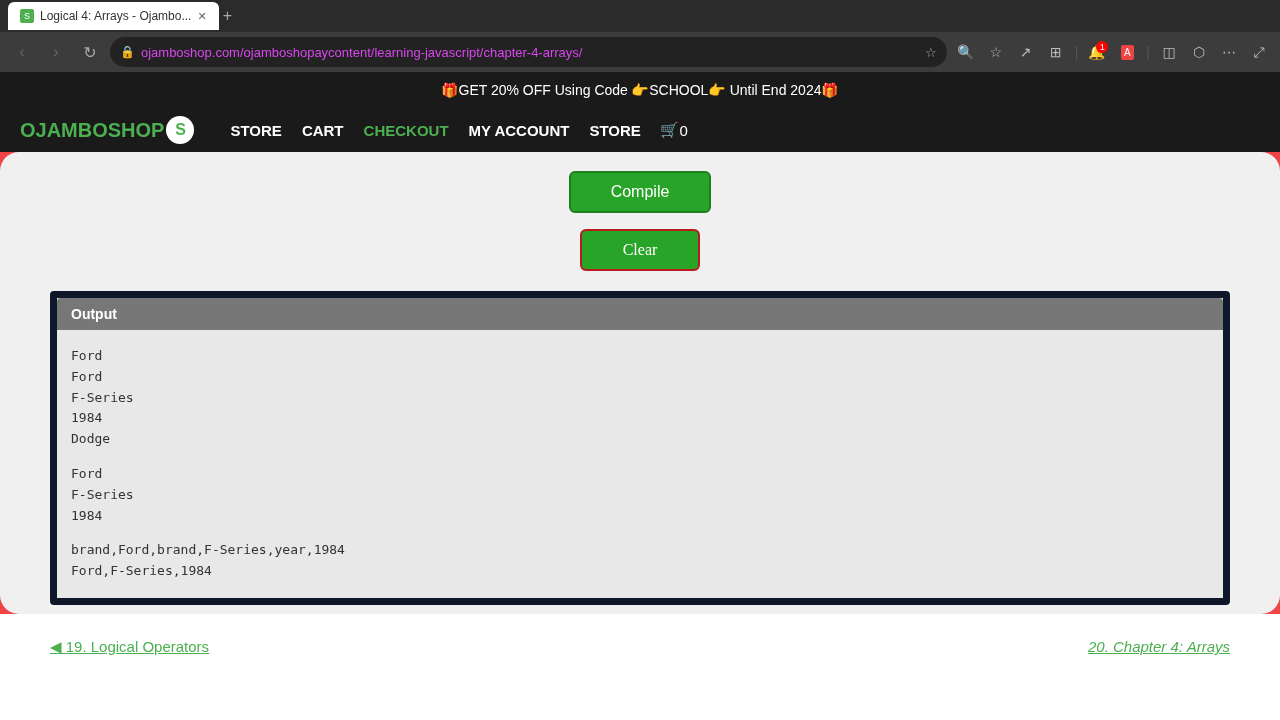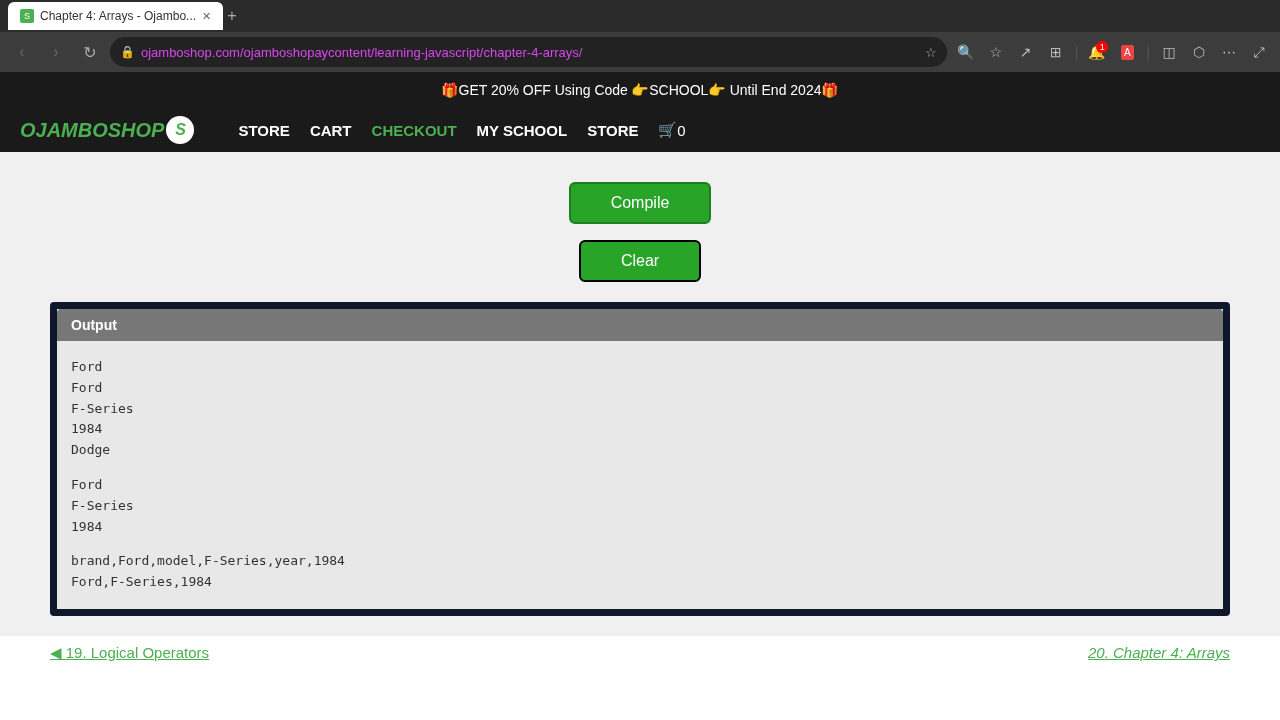--- a/index.html
+++ b/index.html
@@ -148,60 +148,60 @@
       gap: 20px;
     }
     .nav-logo {
       color: #4caf50;
       font-size: 20px;
       font-weight: bold;
       text-decoration: none;
       display: flex;
       align-items: center;
       gap: 2px;
-      font-style: italic;
     }
     .nav-logo .logo-s {
       background: #fff;
       color: #4caf50;
       border-radius: 50%;
       width: 28px;
       height: 28px;
       display: flex;
       align-items: center;
       justify-content: center;
       font-size: 16px;
       font-weight: bold;
     }
     .nav-links {
       display: flex;
       gap: 20px;
-      margin-left: 24px;
+      margin-left: 16px;
     }
     .nav-link {
       color: #fff;
       text-decoration: none;
       font-size: 15px;
       font-weight: bold;
       cursor: pointer;
     }
     .nav-link.green { color: #4caf50; }
     .cart-icon-wrap {
       display: flex;
       align-items: center;
       color: #fff;
       font-size: 15px;
       cursor: pointer;
     }
 
     
     .main-content {
       background: #f0f0f0;
-      padding: 20px 50px;
+      padding: 9px 50px;
       min-height: 400px;
+      border-radius: 19px;
     }
 
     .btn-area {
       display: flex;
       flex-direction: column;
       align-items: center;
       gap: 16px;
       padding: 10px 0 20px 0;
     }
 
@@ -211,26 +211,27 @@
       border: 2px solid #1e7e1e;
       border-radius: 6px;
       padding: 10px 40px;
       font-size: 16px;
       cursor: pointer;
       min-width: 120px;
     }
     .btn-clear {
       background: #28a428;
       color: #fff;
-      border: 2px solid #000000;
+      border: 2px solid #b91c1c;
       border-radius: 6px;
       padding: 10px 40px;
       font-size: 16px;
       cursor: pointer;
       min-width: 120px;
+      font-family: Liberation Serif, serif;
     }
 
     .output-box {
       background: #e8e8e8;
       border: 7px solid #0f172a;
       border-radius: 4px;
     }
     .output-header {
       background: #777;
       color: #fff;
@@ -246,21 +247,21 @@
       color: #333;
       line-height: 1.6;
     }
     .output-content .blank { height: 14px; }
 
     
     .footer-nav {
       display: flex;
       justify-content: space-between;
       align-items: center;
-      padding: 8px 50px;
+      padding: 24px 50px;
       background: #fff;
     }
     .footer-nav a {
       color: #4caf50;
       text-decoration: underline;
       font-size: 15px;
       cursor: pointer;
     }
     .footer-nav .prev::before { content: "◀ "; }
     .footer-nav .next::after { content: " ▶"; }
@@ -271,21 +272,21 @@
     }
   </style>
 </head>
 <body>
 
 <div class="browser-chrome">
 
   <div class="browser-tab-bar">
     <div class="browser-tab">
       <div class="tab-favicon">S</div>
-      <span>Chapter 4: Arrays - Ojambo...</span>
+      <span>Logical 4: Arrays - Ojambo...</span>
       <span class="tab-close">✕</span>
     </div>
     <span class="tab-new">+</span>
   </div>
 
   <div class="browser-controls">
     <div class="ctrl-btn disabled">‹</div>
     <div class="ctrl-btn disabled">›</div>
     <div class="ctrl-btn">↻</div>
     <div class="address-bar-wrapper">
@@ -323,21 +324,21 @@
 
   <nav class="nav">
     <a class="nav-logo">
       <span>OJAMBOSHOP</span>
       <span class="logo-s">S</span>
     </a>
     <div class="nav-links">
       <a class="nav-link">STORE</a>
       <a class="nav-link">CART</a>
       <a class="nav-link green">CHECKOUT</a>
-      <a class="nav-link">MY SCHOOL</a>
+      <a class="nav-link">MY ACCOUNT</a>
       <a class="nav-link">STORE</a>
     </div>
     <div class="cart-icon-wrap">
       <span>🛒</span>
       <span>0</span>
     </div>
   </nav>
 
   <div class="main-content">
 
@@ -352,21 +353,21 @@
       <div>Ford</div>
           <div>Ford</div>
           <div>F-Series</div>
           <div>1984</div>
           <div>Dodge</div>
           <div class="blank"></div>
           <div>Ford</div>
           <div>F-Series</div>
           <div>1984</div>
           <div class="blank"></div>
-          <div>brand,Ford,model,F-Series,year,1984</div>
+          <div>brand,Ford,brand,F-Series,year,1984</div>
           <div>Ford,F-Series,1984</div>
         </div>
     </div>
   </div>
 
   <div class="footer-nav">
     <a class="prev">19. Logical Operators</a>
     <a class="current">20. Chapter 4: Arrays</a>
   </div>
 </div>

